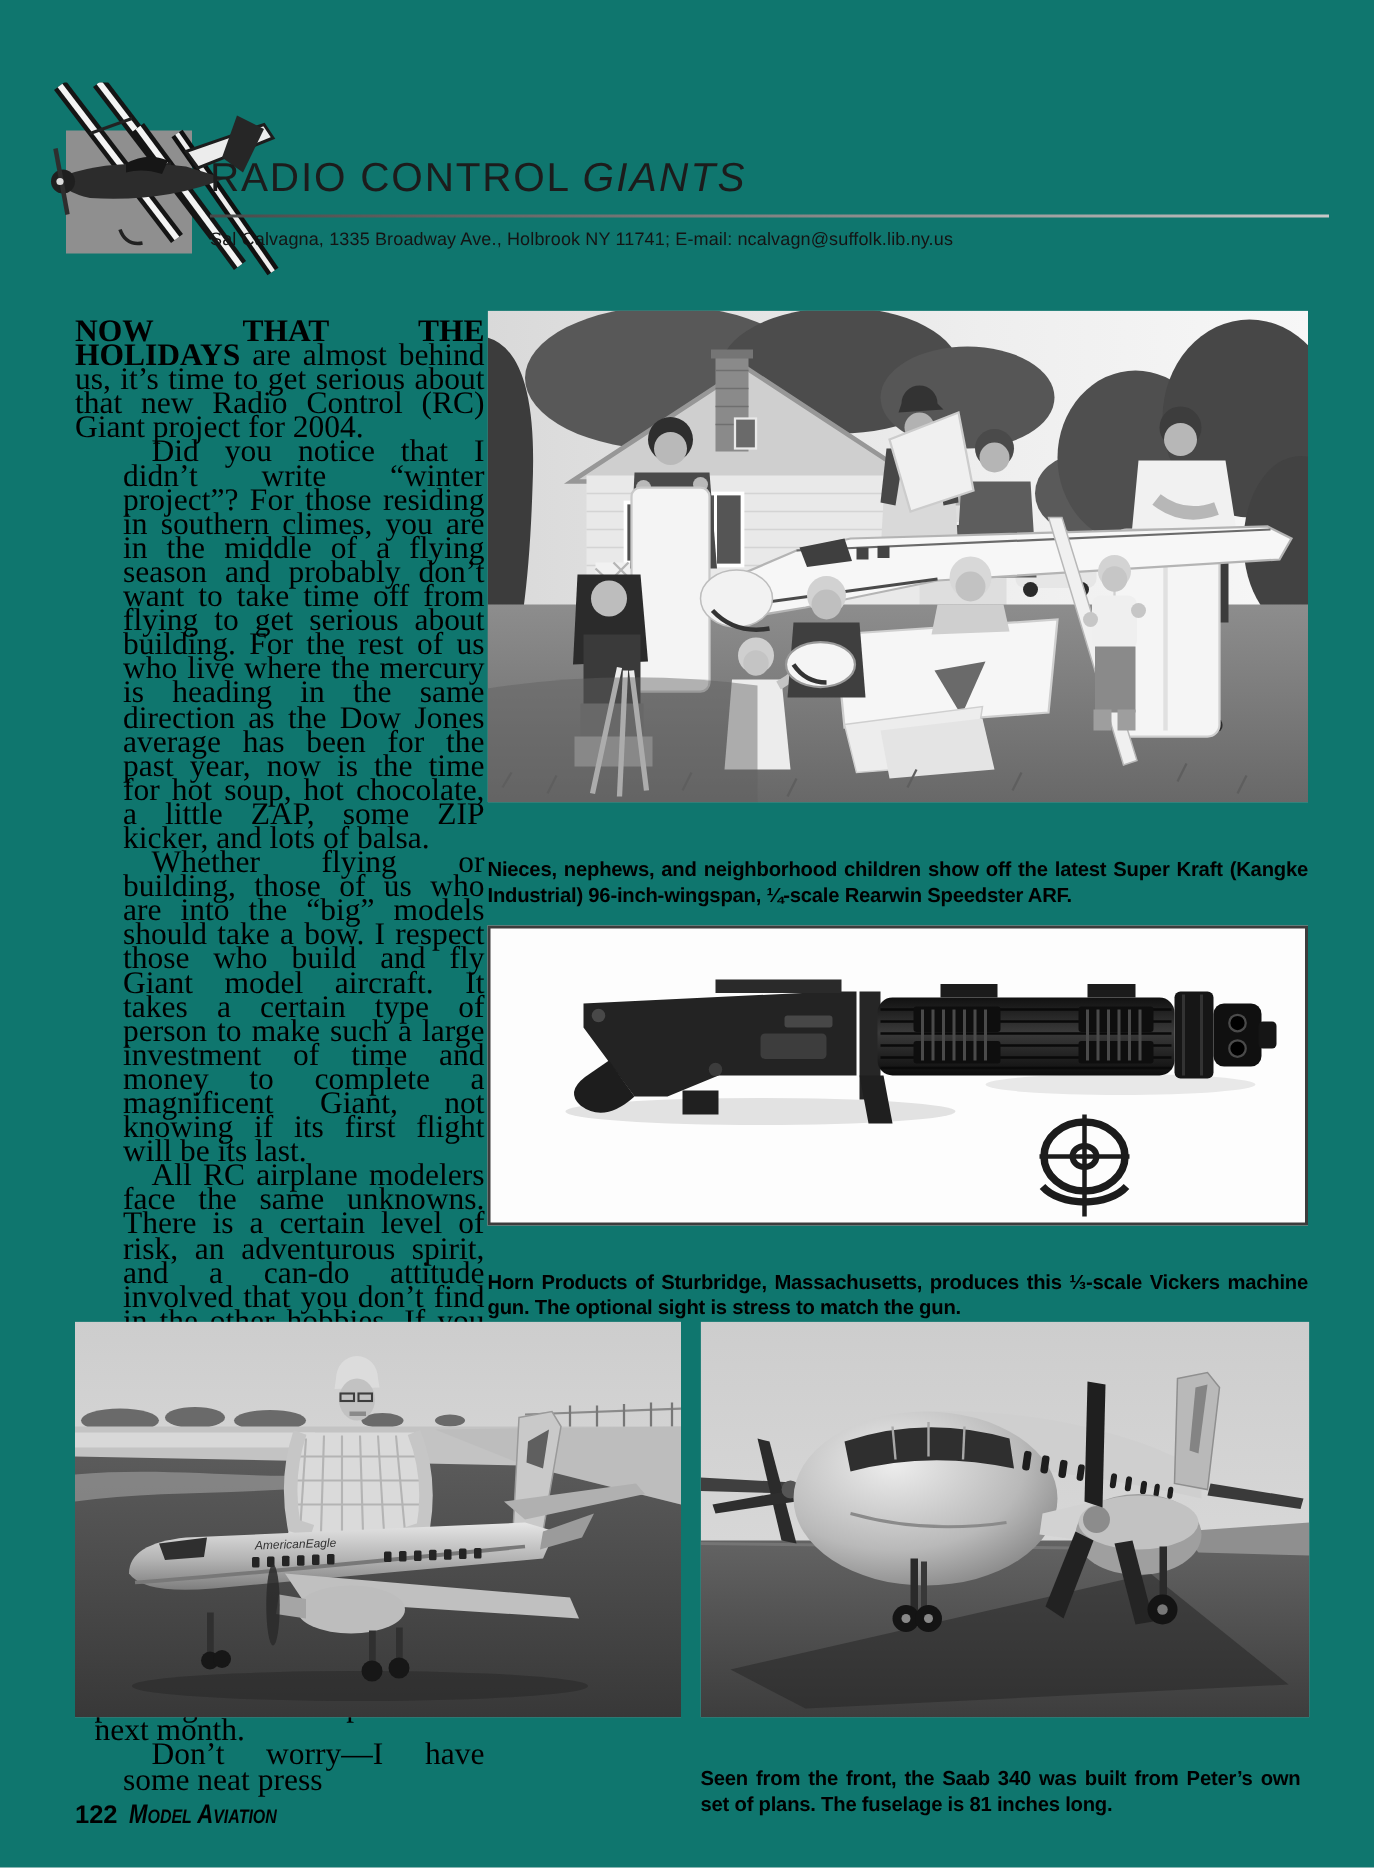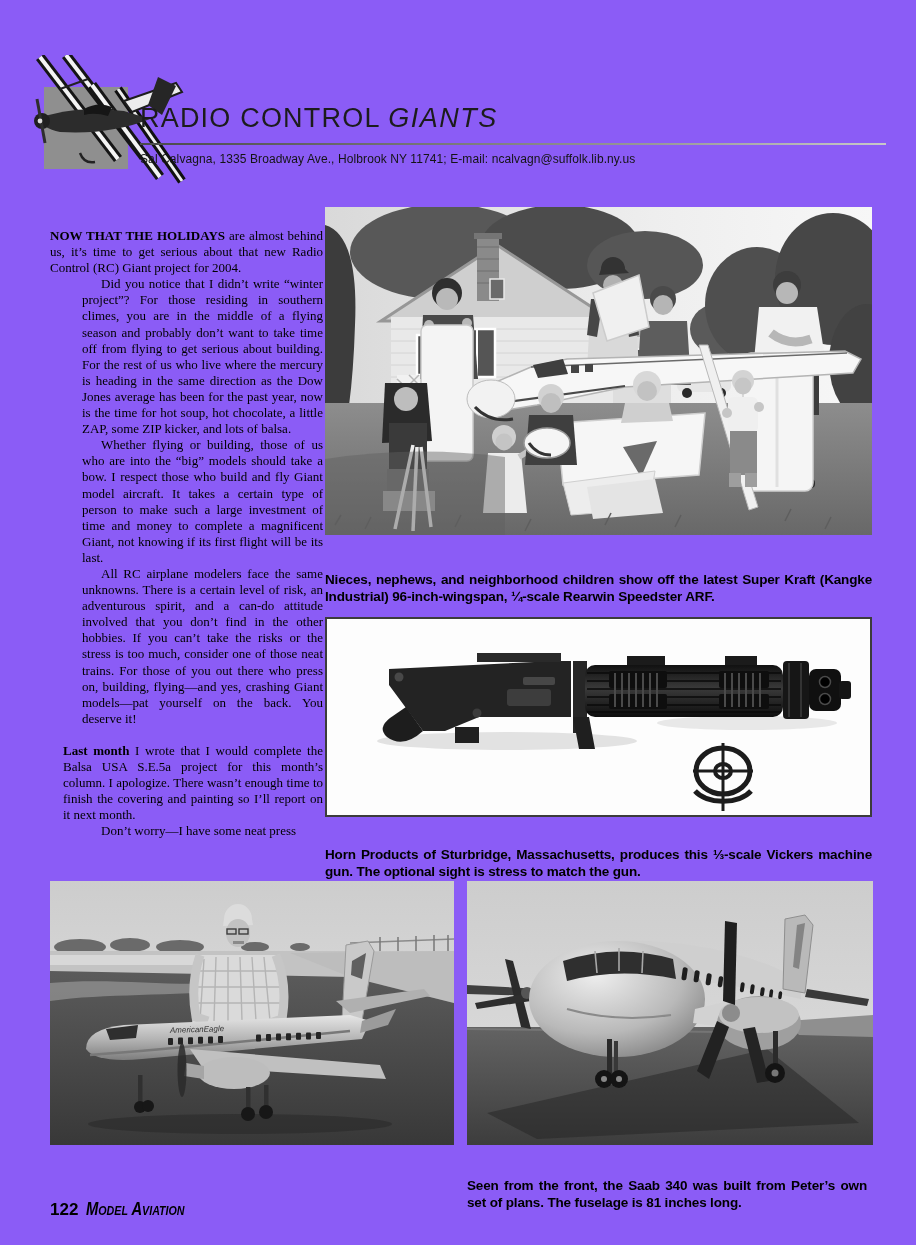--- a/index.html
+++ b/index.html
@@ -1,17 +1,17 @@
 <!DOCTYPE html>
 <html><head>
 <meta charset="utf-8">
 <style>
   html,body{margin:0;padding:0;background:#e9e9e9;}
   .page{
-    position:relative;width:916px;height:1245px;background:#8b5cf6;
+    position:relative;width:916px;height:1245px;background:#0f766e;
     margin:0 auto;overflow:hidden;
     font-family:"Liberation Serif",serif;color:#000;
   }
   
   .masthead-title{
     position:absolute;left:140px;top:103px;
     font-family:"Liberation Sans",sans-serif;
     font-size:27px;letter-spacing:1.2px;color:#1c1c1c;white-space:nowrap;
   }
   .masthead-title .accent{font-style:italic;letter-spacing:1.5px;}
@@ -20,22 +20,22 @@
     background:linear-gradient(to right,#4a4a4a,#9a9a9a 70%,#c8c8c8);
   }
   .byline{
     position:absolute;left:140px;top:152px;
     font-family:"Liberation Sans",sans-serif;font-size:12px;color:#141414;
     letter-spacing:0.1px;white-space:nowrap;
   }
   .logo{position:absolute;left:26px;top:55px;width:195px;height:145px;}
   
   .body-text{
-    position:absolute;left:50px;top:228px;width:273px;
-    font-size:13px;line-height:16.1px;text-align:justify;
+    position:absolute;left:50px;top:212px;width:273px;
+    font-size:21px;line-height:16.1px;text-align:justify;
   }
   .body-text p{margin:0;}
   .body-text p.indent{text-indent:19px;margin-left:32px;}
   .body-text p.section-gap{margin-top:16px;margin-left:13px;}
   .lead-bold{font-weight:bold;}
   
   .photo{position:absolute;overflow:hidden;}
   .photo svg{display:block;}
   .caption{
     position:absolute;font-family:"Liberation Sans",sans-serif;

